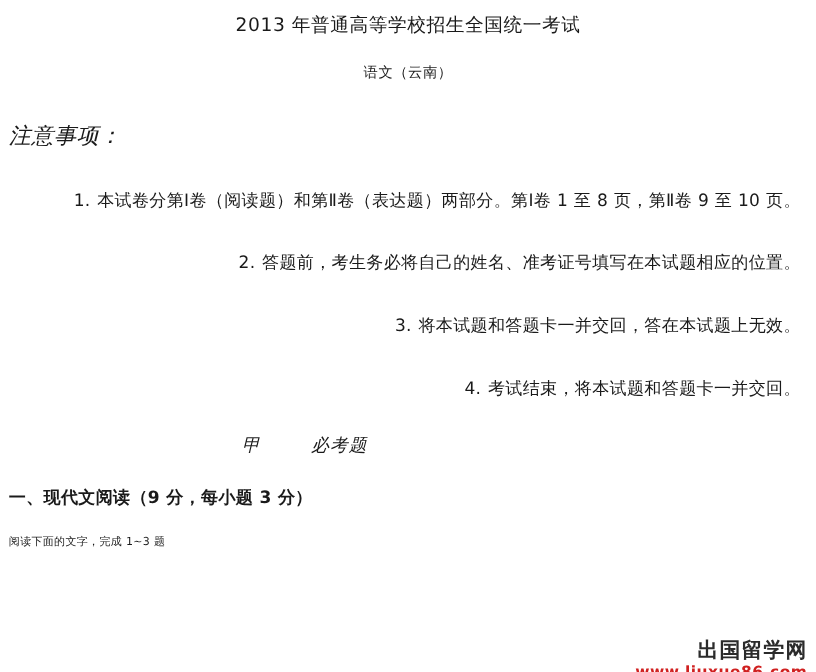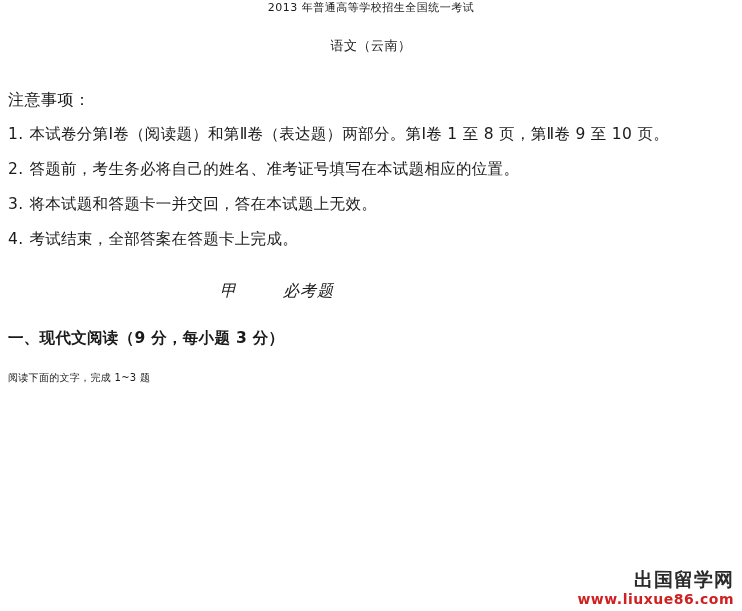--- a/index.html
+++ b/index.html
@@ -17,45 +17,47 @@
   }
   .page {
     position: relative;
     width: 742px;
     height: 611px;
     padding: 0;
     box-sizing: border-box;
   }
   .title-line {
     text-align: center;
-    font-size: 11px;
+    font-size: 17px;
     line-height: 1.4;
-    margin-top: 0;
+    margin-top: 12px;
     letter-spacing: 0.5px;
   }
   .subtitle-line {
     text-align: center;
     font-size: 13px;
     line-height: 1.4;
     margin-top: 22px;
     letter-spacing: 0.5px;
   }
   .notice-heading {
-    font-size: 16px;
+    font-size: 20px;
     margin-top: 34px;
     margin-left: 8px;
     letter-spacing: 0.5px;
+    font-style: italic;
   }
   .item {
     font-size: 15.5px;
     line-height: 1.55;
-    margin-top: 11px;
+    margin-top: 33px;
     margin-left: 8px;
     margin-right: 14px;
     letter-spacing: 0.3px;
+    text-align: right;
   }
   .item .num {
     margin-right: 6px;
   }
   .section-center {
     text-align: center;
     font-size: 16px;
     margin-top: 30px;
     letter-spacing: 1px;
   }
@@ -123,21 +125,21 @@
 
   <div class="item">
     <span class="num">2.</span><span>答题前，考生务必将自己的姓名、准考证号填写在本试题相应的位置。</span>
   </div>
 
   <div class="item">
     <span class="num">3.</span><span>将本试题和答题卡一并交回，答在本试题上无效。</span>
   </div>
 
   <div class="item">
-    <span class="num">4.</span><span>考试结束，全部答案在答题卡上完成。</span>
+    <span class="num">4.</span><span>考试结束，将本试题和答题卡一并交回。</span>
   </div>
 
 
   <div class="section-center indent-left2">
     <span>甲</span><span class="gap-wide"></span><span>必考题</span>
   </div>
 
   <div class="body-line">一、现代文阅读（9 分，每小题 3 分）</div>
 
   <div class="body-line2">阅读下面的文字，完成 1~3 题</div>

